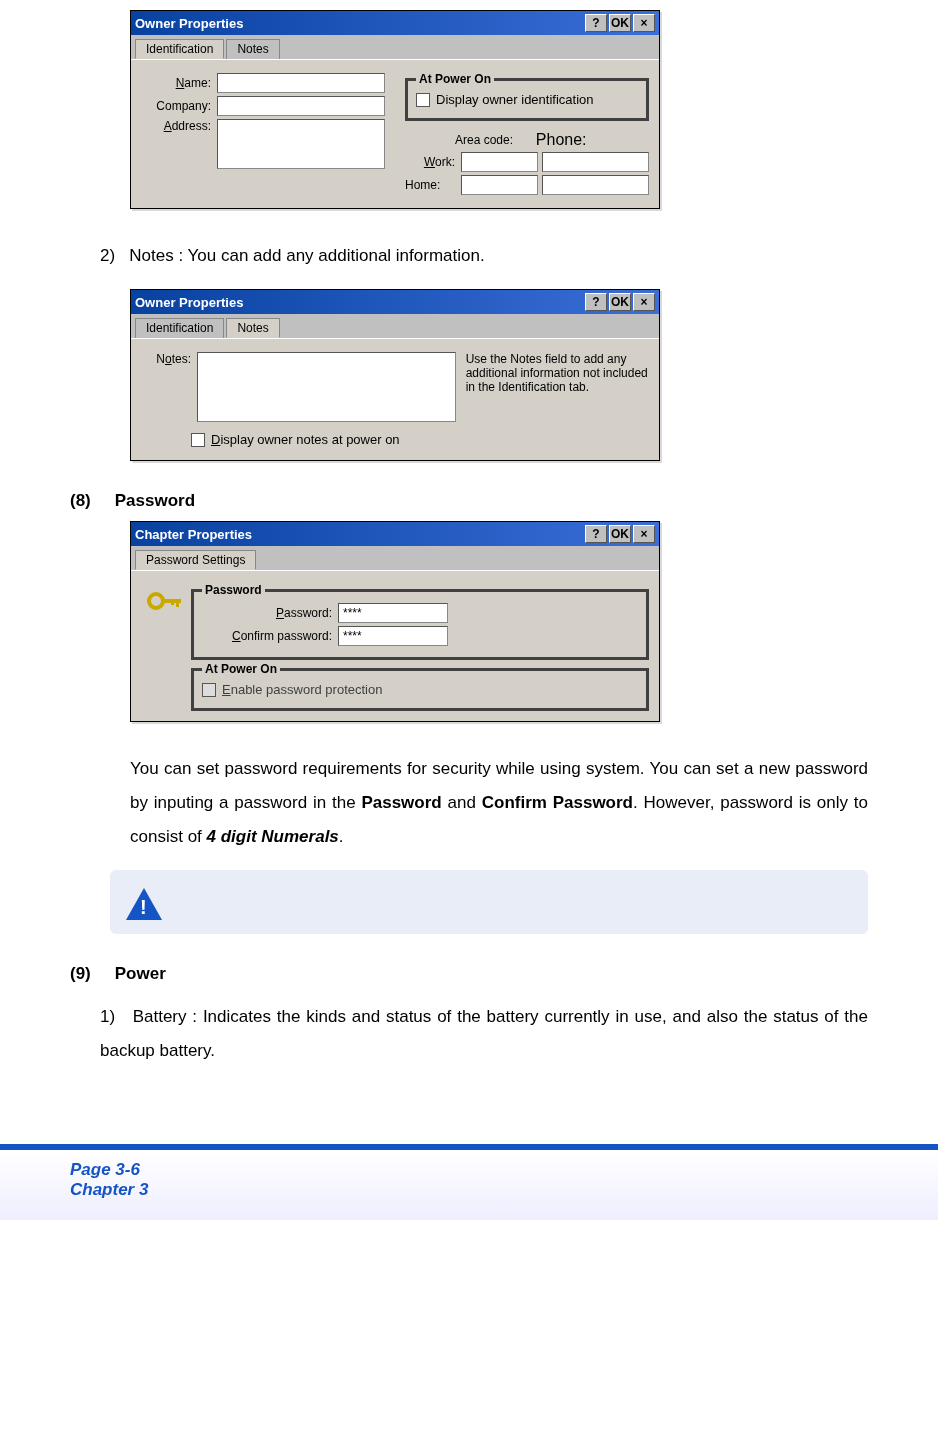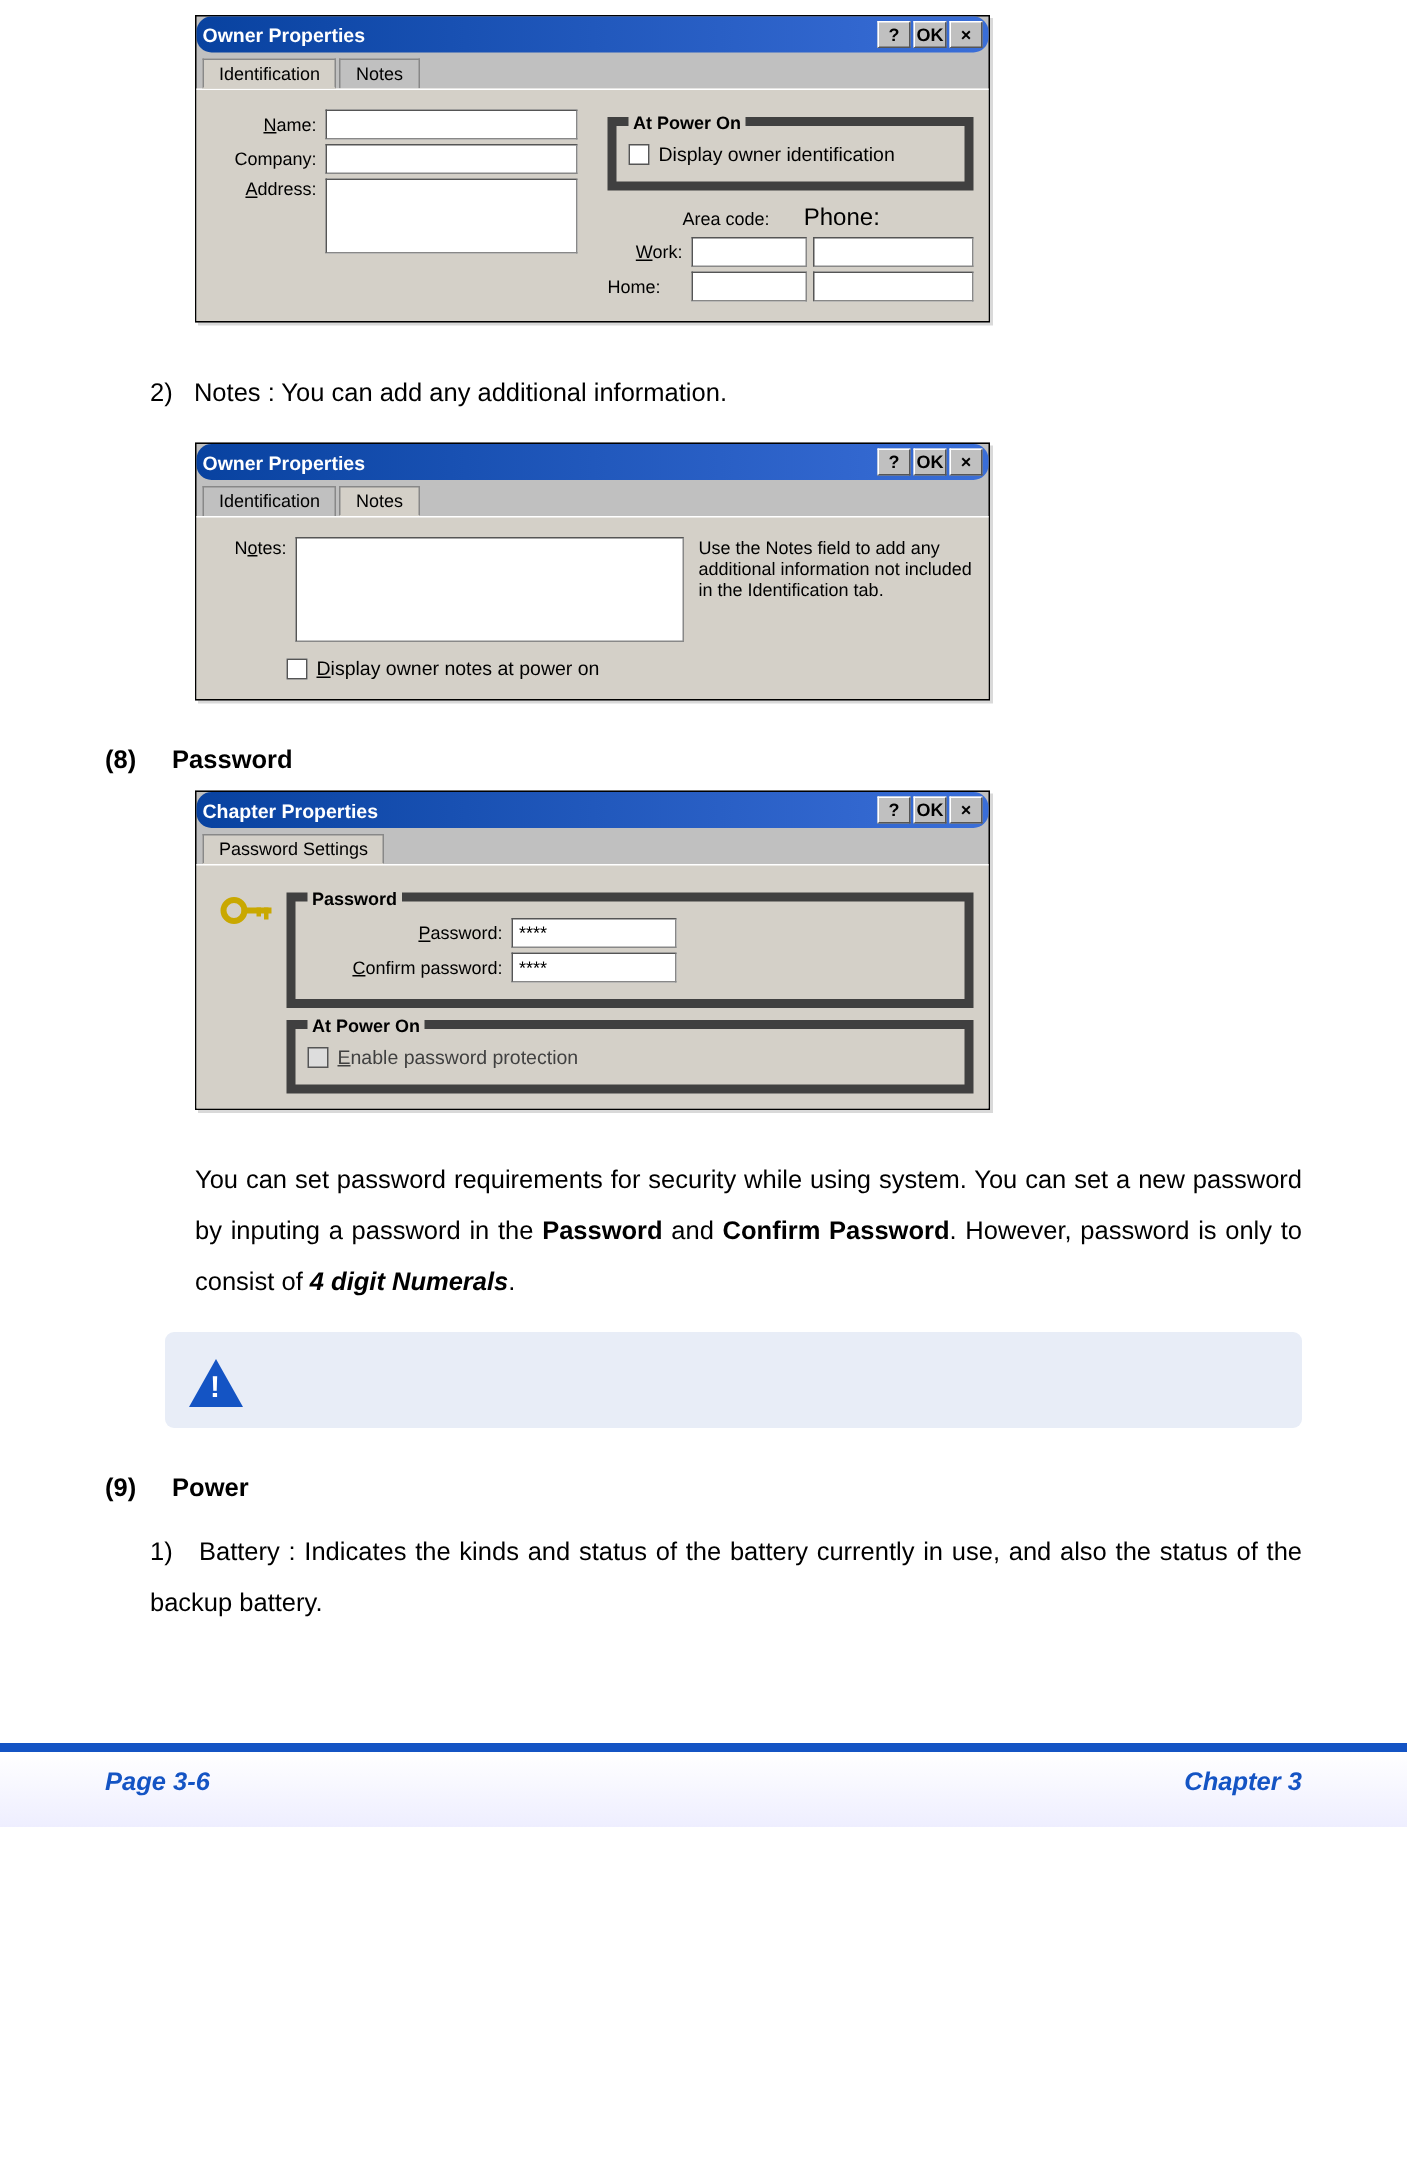--- a/index.html
+++ b/index.html
@@ -28,21 +28,20 @@
     box-shadow: 2px 2px 0 rgba(0,0,0,.15);
     margin: 10px 0 30px 60px;
   }
   .titlebar {
     background: linear-gradient(90deg,#0842a0,#3a6ed8);
     color: #fff;
     font-weight: bold;
     padding: 3px 4px;
     display: flex;
     align-items: center;
-    border-radius: 10px;
   }
   .titlebar .title { flex: 1; }
   .titlebar .tbtn {
     background: #c0c0c0;
     color: #000;
     border: 1px solid #fff;
     border-right-color: #555;
     border-bottom-color: #555;
     width: 22px;
     height: 18px;
@@ -73,21 +72,21 @@
   .lbl { width: 70px; text-align: right; margin-right: 6px; font-size: 12px; }
   .field {
     background: #fff;
     border: 1px solid #888;
     border-top-color: #555;
     border-left-color: #555;
     height: 20px;
   }
   .textarea { height: 50px; }
   .groupbox {
-    border: 6px solid #404040;
+    border: 3px solid #404040;
     padding: 8px;
     position: relative;
     margin-top: 8px;
   }
   .groupbox .legend {
     position: absolute;
     top: -9px;
     left: 8px;
     background: #d4d0c8;
     font-weight: bold;
@@ -141,25 +140,26 @@
     font-weight: bold;
     font-size: 20px;
   }
   .warnbox .txt { font-weight: bold; line-height: 1.6; }
 
   .footer {
     border-top: 6px solid #1454c4;
     margin-top: 40px;
     padding: 10px 70px 20px 70px;
     display: flex;
-    justify-content: space-between;
+    justify-content: center;
     font-style: italic;
     font-weight: bold;
     color: #1454c4;
     background: linear-gradient(180deg,#fff 0,#eef 100%);
+    flex-direction: column;
   }
 
   .under { text-decoration: underline; }
 </style>
 </head>
 <body>
 
 <div class="page">
 
   <div class="dialog" style="width:530px">

